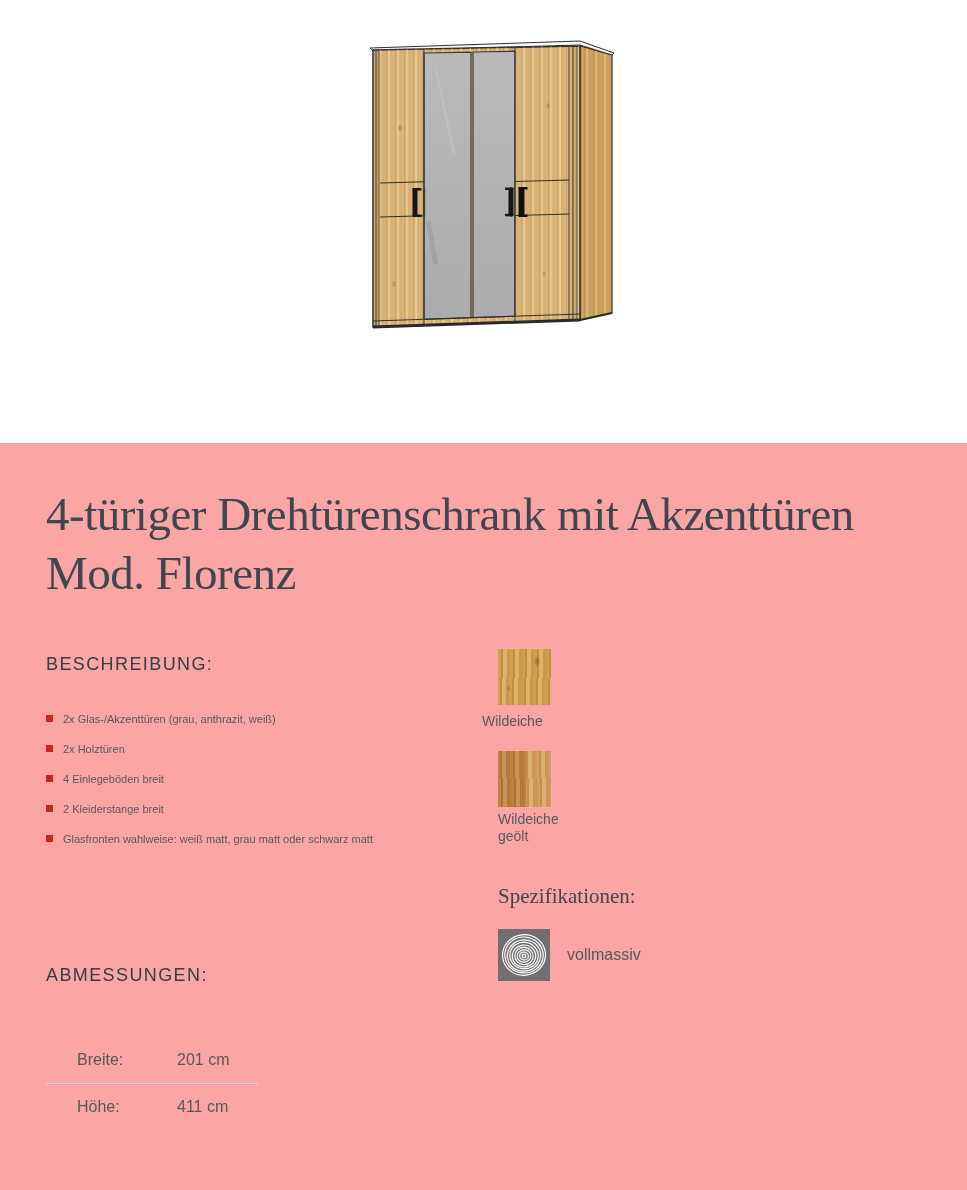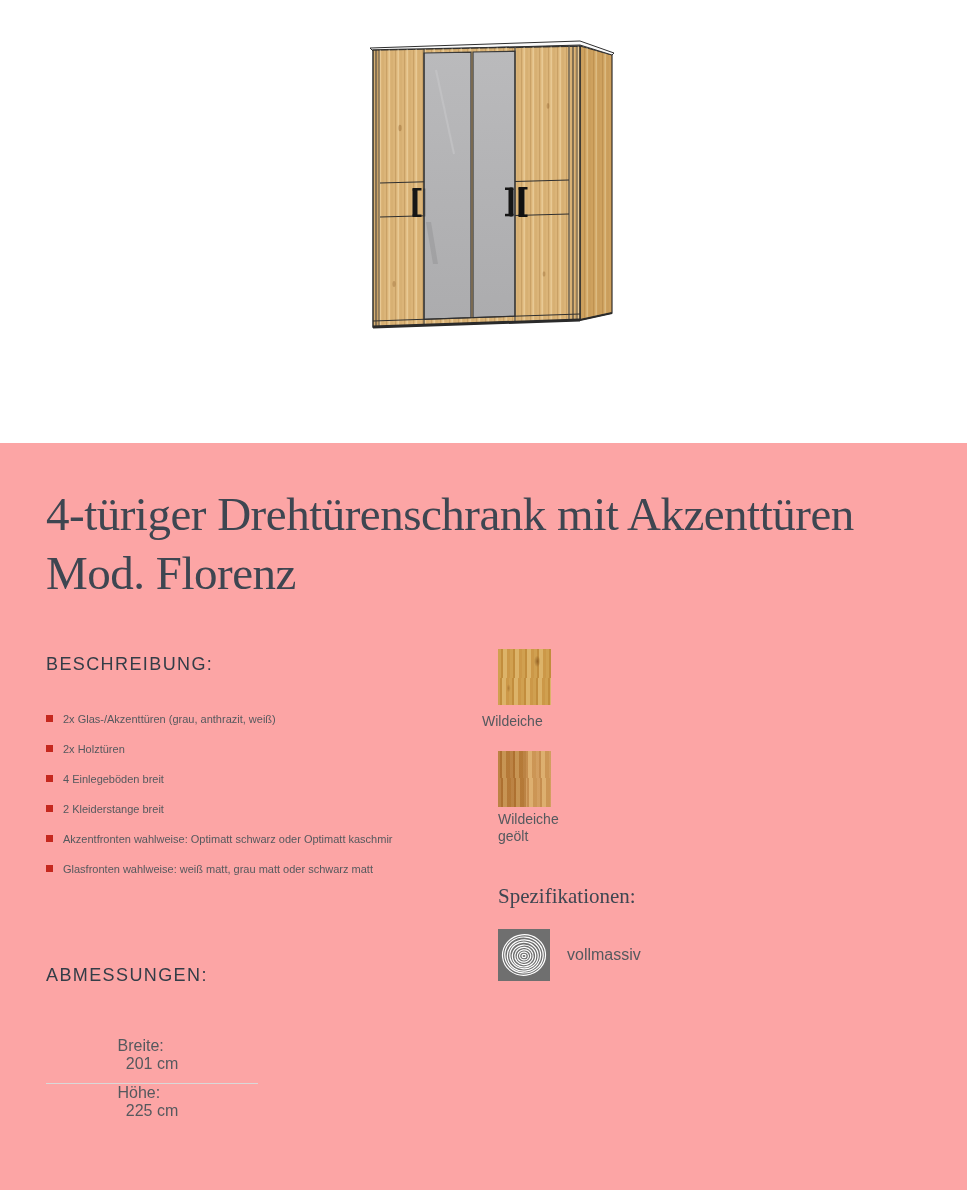--- a/index.html
+++ b/index.html
@@ -45,21 +45,21 @@
 
   .spec-heading { position:absolute; left:498px; top:441px;
     font-family:"Liberation Serif", serif; font-weight:normal;
     font-size:21px; color:#3e4651; }
   .spec-icon { position:absolute; left:498px; top:486px; width:52px; height:52px; }
   .spec-label { position:absolute; left:567px; top:486px; height:52px; line-height:52px;
     font-size:16px; color:#55595e; }
 
   
   .dim-table { position:absolute; left:46px; top:594px; width:212px; }
-  .dim-row { display:flex; align-items:center; height:46px; font-size:16px; color:#55595e;flex-direction:column; }
+  .dim-row { display:flex; align-items:center; height:46px; font-size:16px; color:#55595e; }
   .dim-row + .dim-row { border-top:1px solid #d9d9d9; }
   .dim-label { width:131px; padding-left:31px; }
   .dim-value { flex:1; }
 </style>
 </head>
 <body>
 
 <div class="page">
 
   <div class="hero">
@@ -132,21 +132,20 @@
 
     <h1 class="product-title">4-türiger Drehtürenschrank mit Akzenttüren Mod. Florenz</h1>
 
     <h2 class="section-heading h-beschreibung">BESCHREIBUNG:</h2>
 
     <ul class="desc-list">
       <li>2x Glas-/Akzenttüren (grau, anthrazit, weiß)</li>
       <li>2x Holztüren</li>
       <li>4 Einlegeböden breit</li>
       <li>2 Kleiderstange breit</li>
-      <li>Akzentfronten wahlweise: Optimatt schwarz oder Optimatt kaschmir</li>
       <li>Glasfronten wahlweise: weiß matt, grau matt oder schwarz matt</li>
     </ul>
 
     <div class="swatch swatch-1"></div>
     <div class="swatch-caption cap-1">Wildeiche</div>
 
     <div class="swatch swatch-2"></div>
     <div class="swatch-caption cap-2">Wildeiche geölt</div>
 
     <h3 class="spec-heading">Spezifikationen:</h3>
@@ -169,18 +168,18 @@
 
     <h2 class="section-heading h-abmessungen">ABMESSUNGEN:</h2>
 
     <div class="dim-table">
       <div class="dim-row">
         <span class="dim-label">Breite:</span>
         <span class="dim-value">201 cm</span>
       </div>
       <div class="dim-row">
         <span class="dim-label">Höhe:</span>
-        <span class="dim-value">225 cm</span>
+        <span class="dim-value">411 cm</span>
       </div>
     </div>
 
   </div>
 </div>
 
 </body></html>

